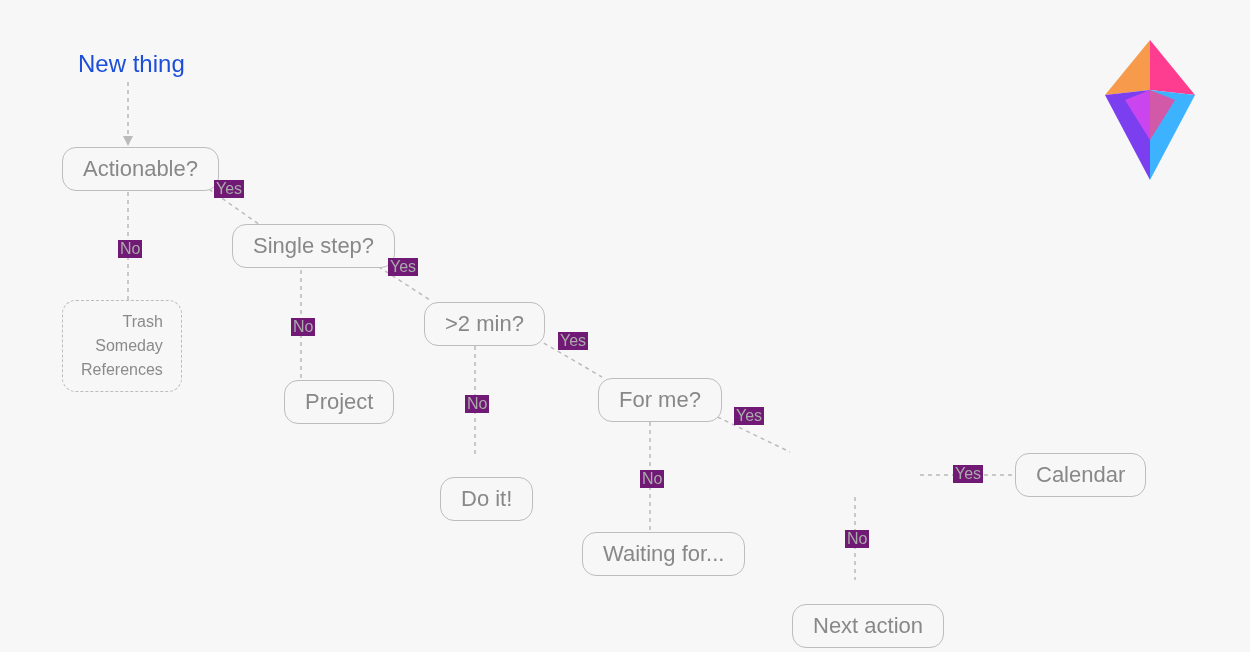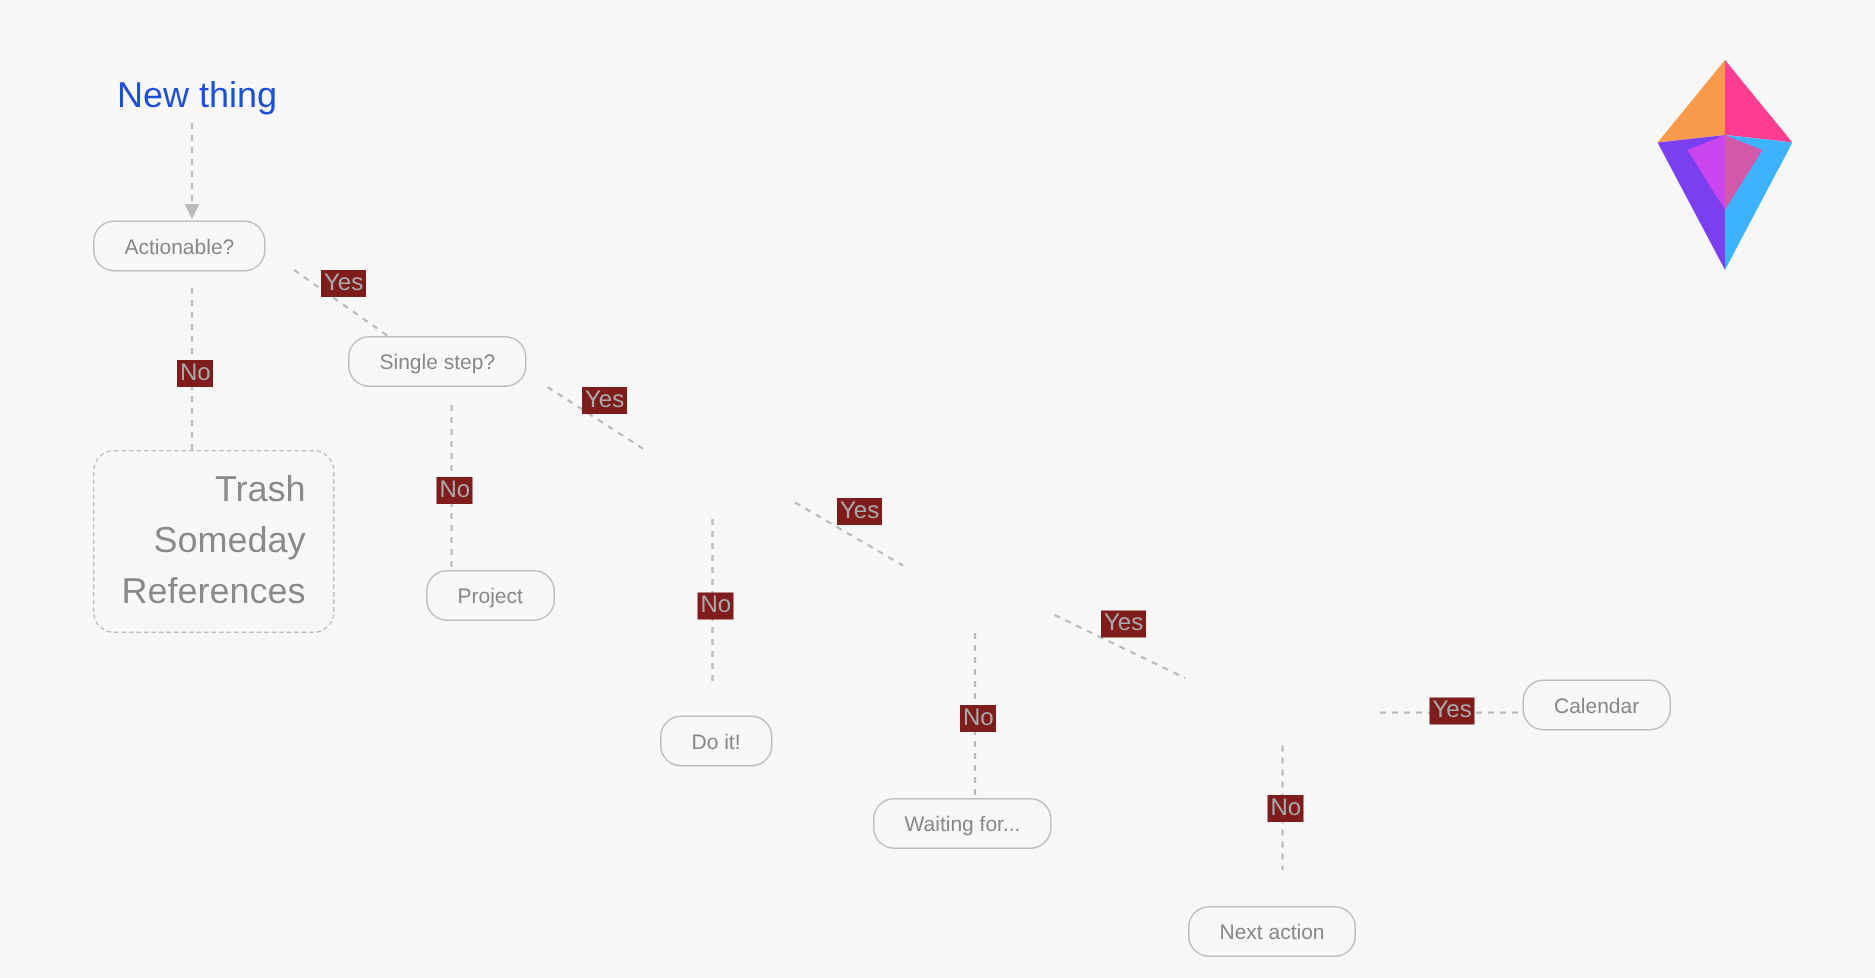--- a/index.html
+++ b/index.html
@@ -23,43 +23,43 @@
     font-size: 24px;
     color: #1d4ed8;
     white-space: nowrap;
   }
   .node {
     position: absolute;
     border: 1.5px solid #bdbdbd;
     border-radius: 14px;
     background: #f7f7f7;
     color: #888;
-    font-size: 14px;
+    font-size: 22px;
     padding: 8px 20px;
     white-space: nowrap;
     display: flex;
     align-items: center;
     justify-content: center;
   }
   .node.terminal {
     border-style: dashed;
-    font-size: 24px;
+    font-size: 16px;
     flex-direction: column;
     gap: 6px;
     padding: 12px 18px;
     align-items: flex-end;
     color: #8a8a8a;
   }
   .node.terminal span { display: block; }
   .edge-label {
     position: absolute;
     font-size: 16px;
     color: #aaa;
     white-space: nowrap;
-    background: #7f1d1d;
+    background: #701a75;
     padding: 0 2px;
   }
   svg.connectors {
     position: absolute;
     inset: 0;
     width: 1250px;
     height: 652px;
     pointer-events: none;
   }
   .dash { stroke: #bbb; stroke-width: 1.5; stroke-dasharray: 4 4; fill: none; }
@@ -114,25 +114,27 @@
     <span>Someday</span>
     <span>References</span>
   </div>
 
   <div class="node" style="left:232px; top:224px;">Single step?</div>
   <div class="edge-label" style="left:388px; top:258px;">Yes</div>
   <div class="edge-label" style="left:291px; top:318px;">No</div>
 
   <div class="node" style="left:259px; top:380px;margin-left:25px;">Project</div>
 
+  <div class="node" style="left:424px; top:302px;">&gt;2 min?</div>
   <div class="edge-label" style="left:558px; top:332px;">Yes</div>
   <div class="edge-label" style="left:465px; top:395px;">No</div>
 
   <div class="node" style="left:440px; top:457px;margin-top:20px;">Do it!</div>
 
+  <div class="node" style="left:598px; top:378px;">For me?</div>
   <div class="edge-label" style="left:734px; top:407px;">Yes</div>
   <div class="edge-label" style="left:640px; top:470px;">No</div>
 
   <div class="node" style="left:582px; top:532px;">Waiting for...</div>
 
   <div class="edge-label" style="left:953px; top:465px;">Yes</div>
   <div class="edge-label" style="left:845px; top:530px;">No</div>
 
   <div class="node" style="left:792px; top:604px;">Next action</div>
 

